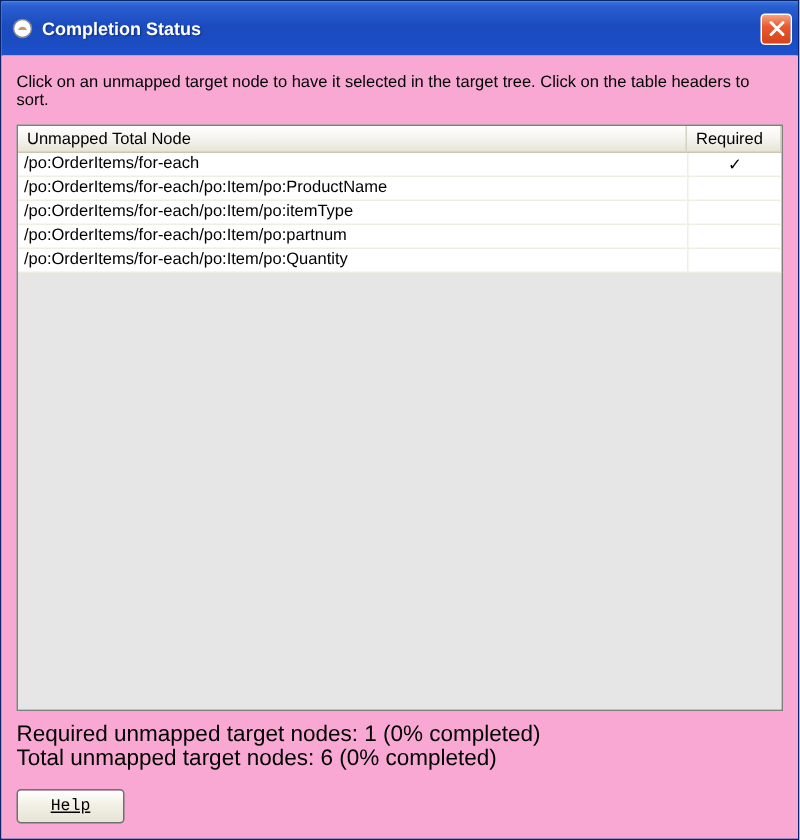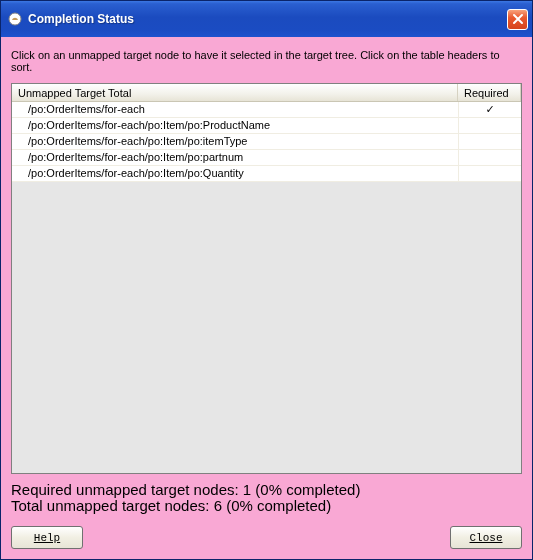--- a/index.html
+++ b/index.html
@@ -84,21 +84,21 @@
     flex-direction: column;
   }
   .tr {
     display: flex;
     height: 16px;
     font-size: 11px;
     border-bottom: 1px solid #f0ede2;
   }
   .td.node {
     flex: 1;
-    padding: 1px 16px;
+    padding: 1px 4px;
     white-space: nowrap;
     overflow: hidden;
   }
   .td.req {
     width: 63px;
     text-align: center;
     padding: 1px 0;
     border-left: 1px solid #f0ede2;
   }
   .filler { flex: 1; background: #e6e6e6; }
@@ -139,21 +139,21 @@
         <path d="M2 2 L10 10 M10 2 L2 10" stroke="#fff" stroke-width="2" stroke-linecap="round"></path>
       </svg>
     </div>
   </div>
 
   <div class="body">
     <div class="instruction">Click on an unmapped target node to have it selected in the target tree. Click on the table headers to sort.</div>
 
     <div class="table-wrap">
       <div class="thead">
-        <div class="th node">Unmapped Target Total</div>
+        <div class="th node">Unmapped Total Node</div>
         <div class="th req">Required</div>
       </div>
       <div class="tbody" id="tbody">
           <div class="tr">
             <div class="td node">/po:OrderItems/for-each</div>
             <div class="td req">✓</div>
           </div>
           <div class="tr">
             <div class="td node">/po:OrderItems/for-each/po:Item/po:ProductName</div>
             <div class="td req"></div>
@@ -174,17 +174,16 @@
       <div class="filler"></div>
     </div>
 
     <div class="stats">
       <div>Required unmapped target nodes: 1 (0% completed)</div>
       <div>Total unmapped target nodes: 6 (0% completed)</div>
     </div>
 
     <div class="button-row">
       <button class="win"><span class="mnemonic">Help</span></button>
-      <button class="win"><span class="mnemonic">Close</span></button>
     </div>
   </div>
 
 </div>
 
 </body></html>

